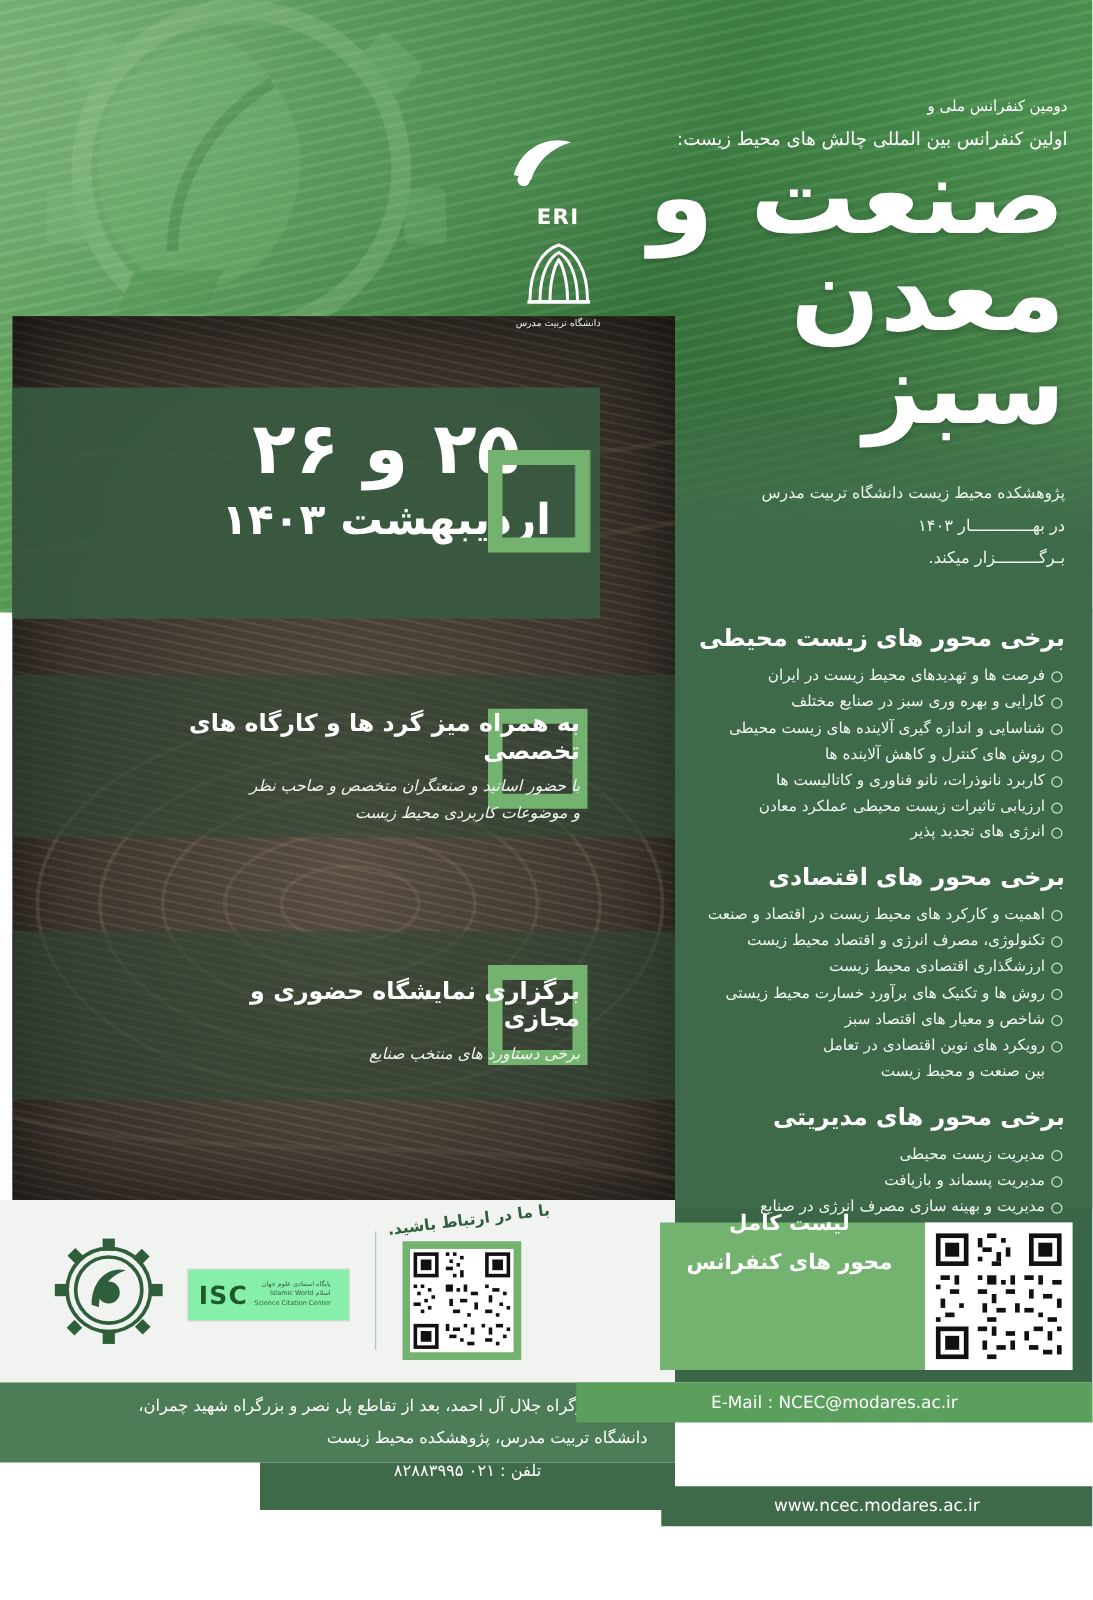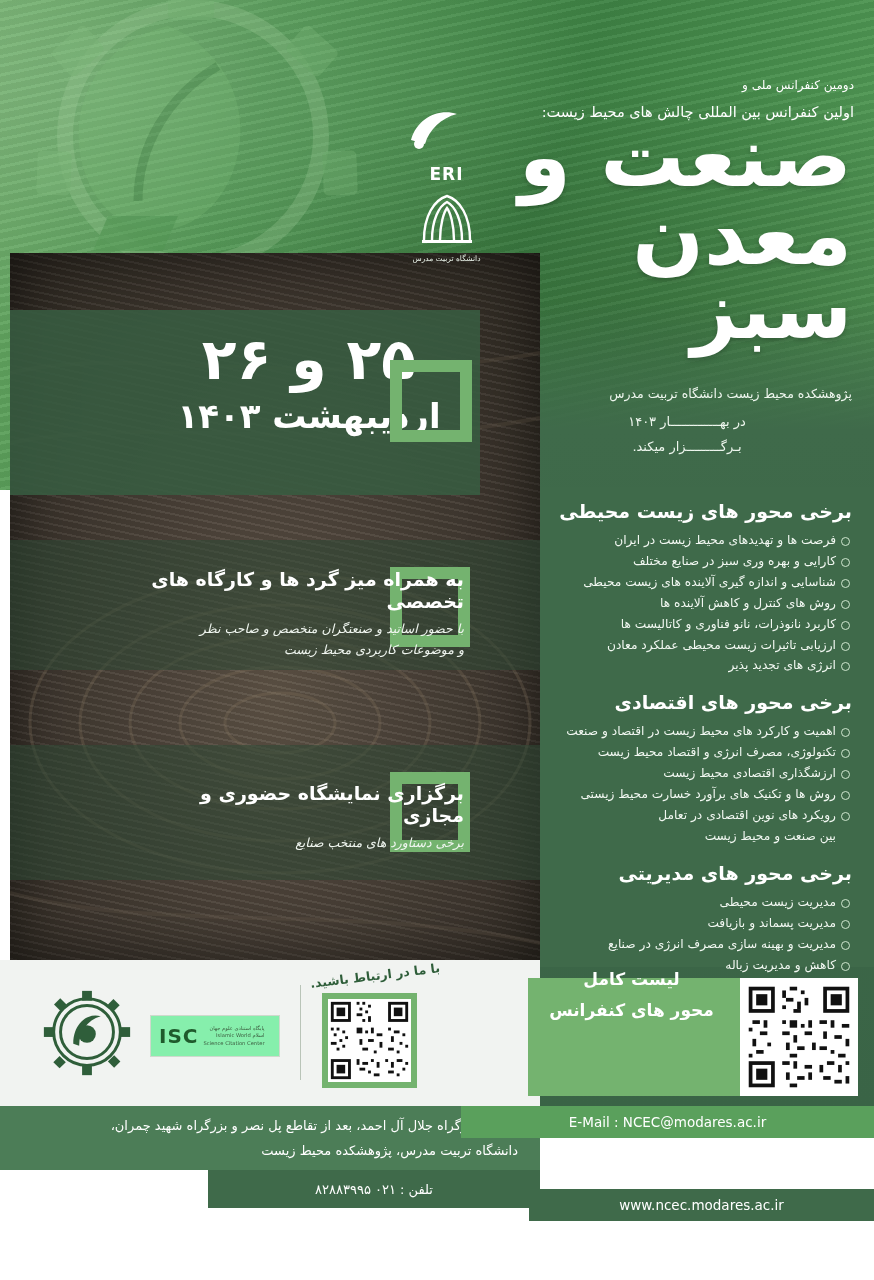--- a/index.html
+++ b/index.html
@@ -99,21 +99,21 @@
     width: 340px;
     text-align: right;
     color: #eef6ee;
     font-size: 12.5px;
     z-index: 6;
   }
   .date-line {
     position: absolute;
     right: 22px; top: 410px;
     width: 330px;
-    text-align: center;
+    text-align: right;
     color: #eef6ee;
     font-size: 13px;
     z-index: 6;
     line-height: 1.9;
     letter-spacing: 4px;
   }
 
   
   .eri-logo {
     position: absolute;
@@ -237,21 +237,21 @@
 
   .footer-addr {
     position:absolute; left:0; top:1106px; width:540px; height:64px;
     background:#4c7d57; z-index:5;
     color:#ffffff; text-align:right; font-size:13px; line-height:1.9;
     padding:8px 22px 0 14px;
   }
   .footer-tel {
     position:absolute; left:208px; top:1170px; width:332px; height:38px;
     background:#3f6a4a; z-index:6; color:#ffffff;
-    display:flex; align-items:center; justify-content:center;
+    display:flex; justify-content:center;
     font-size:13px;
   }
   .bottom-pad { position:absolute; left:0; top:1208px; width:874px; height:72px; background:#ffffff; z-index:2; }
 </style>
 </head>
 <body>
 
 <div class="poster">
 
   <div class="top-band"></div>
@@ -362,20 +362,21 @@
       <li>ارزیابی تاثیرات زیست محیطی عملکرد معادن</li>
       <li>انرژی های تجدید پذیر</li>
     </ul>
 
     <h3>برخی محور های اقتصادی</h3>
     <ul>
       <li>اهمیت و کارکرد های محیط زیست در اقتصاد و صنعت</li>
       <li>تکنولوژی، مصرف انرژی و اقتصاد محیط زیست</li>
       <li>ارزشگذاری اقتصادی محیط زیست</li>
       <li>روش ها و تکنیک های برآورد خسارت محیط زیستی</li>
+      <li>شاخص و معیار های اقتصاد سبز</li>
       <li>رویکرد های نوین اقتصادی در تعامل</li>
       <li class="cont">بین صنعت و محیط زیست</li>
     </ul>
 
     <h3>برخی محور های مدیریتی</h3>
     <ul>
       <li>مدیریت زیست محیطی</li>
       <li>مدیریت پسماند و بازیافت</li>
       <li>مدیریت و بهینه سازی مصرف انرژی در صنایع</li>
       <li>کاهش و مدیریت زباله</li>

